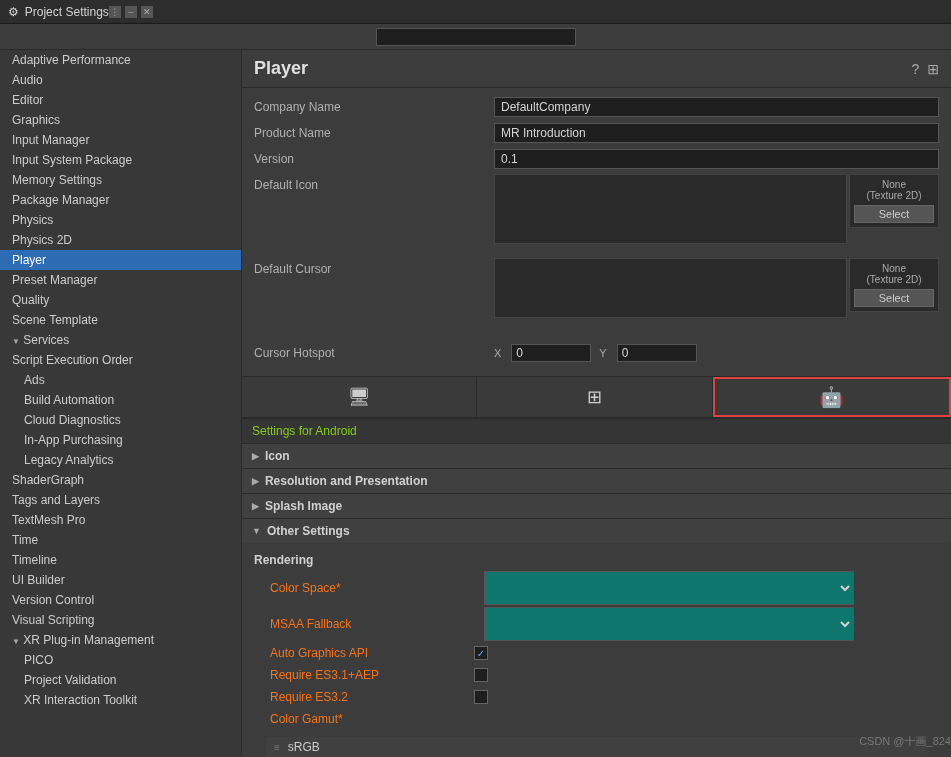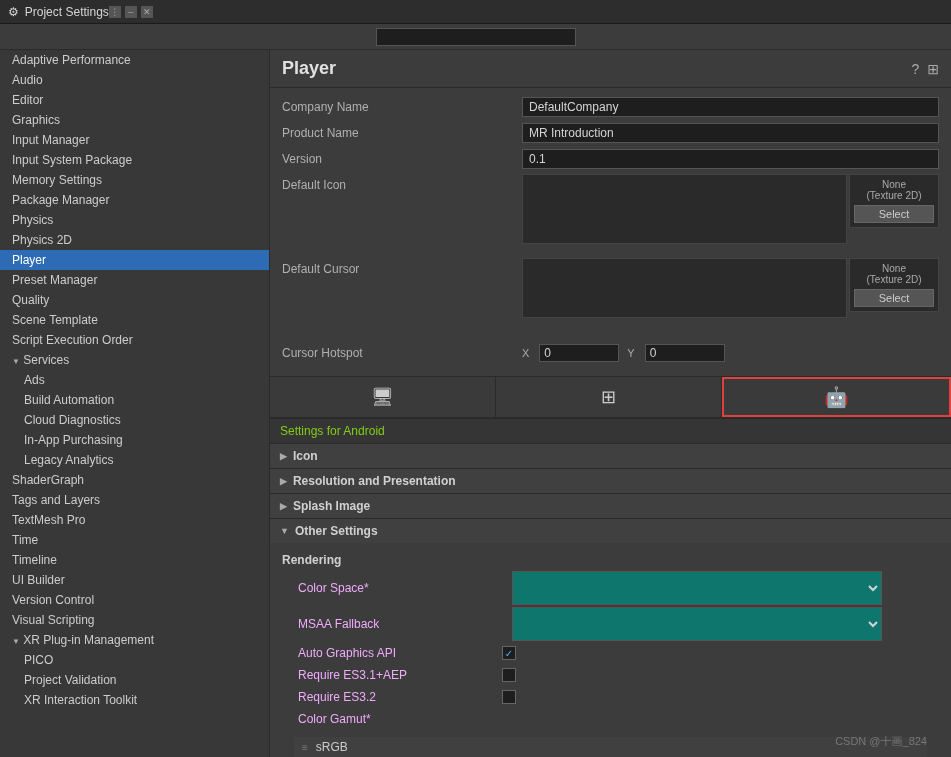--- a/index.html
+++ b/index.html
@@ -59,21 +59,21 @@
     }
 
     
     .main-layout {
       display: flex;
       height: calc(757px - 24px - 26px);
     }
 
     
     .sidebar {
-      width: 270px;
+      width: 242px;
       background: #383838;
       border-right: 1px solid #2a2a2a;
       overflow-y: auto;
       flex-shrink: 0;
     }
     .sidebar-item {
       padding: 3px 8px 3px 12px;
       cursor: pointer;
       font-size: 12px;
       color: #ccc;
@@ -269,21 +269,21 @@
       margin: 6px 0 4px 0;
     }
     .settings-row {
       display: flex;
       align-items: center;
       min-height: 20px;
       margin-bottom: 2px;
     }
     .settings-label {
       width: 220px;
-      color: #f0abfc;
+      color: #f97316;
       font-size: 12px;
       padding-left: 16px;
     }
     .settings-value {
       flex: 1;
       display: flex;
       align-items: center;
     }
     .dropdown {
       width: 370px;
@@ -348,21 +348,21 @@
       align-items: center;
       justify-content: center;
       cursor: pointer;
       font-size: 14px;
     }
 
     
     .watermark {
       position: fixed;
       bottom: 8px;
-      right: 24px;
+      right: 0;
       color: #777;
       font-size: 11px;
     }
 
     
     .xy-row {
       display: flex;
       align-items: center;
       gap: 8px;
     }
@@ -408,24 +408,24 @@
     <div class="sidebar-item">Input Manager</div>
     <div class="sidebar-item">Input System Package</div>
     <div class="sidebar-item">Memory Settings</div>
     <div class="sidebar-item">Package Manager</div>
     <div class="sidebar-item">Physics</div>
     <div class="sidebar-item">Physics 2D</div>
     <div class="sidebar-item active">Player</div>
     <div class="sidebar-item">Preset Manager</div>
     <div class="sidebar-item">Quality</div>
     <div class="sidebar-item">Scene Template</div>
-    <div class="sidebar-item">Script Execution Order</div>
     <div class="sidebar-item">
       <span class="triangle">▼</span> Services
     </div>
+    <div class="sidebar-item">Script Execution Order</div>
     <div class="sidebar-item sub">Ads</div>
     <div class="sidebar-item sub">Build Automation</div>
     <div class="sidebar-item sub">Cloud Diagnostics</div>
     <div class="sidebar-item sub">In-App Purchasing</div>
     <div class="sidebar-item sub">Legacy Analytics</div>
     <div class="sidebar-item">ShaderGraph</div>
     <div class="sidebar-item">Tags and Layers</div>
     <div class="sidebar-item">TextMesh Pro</div>
     <div class="sidebar-item">Time</div>
     <div class="sidebar-item">Timeline</div>

